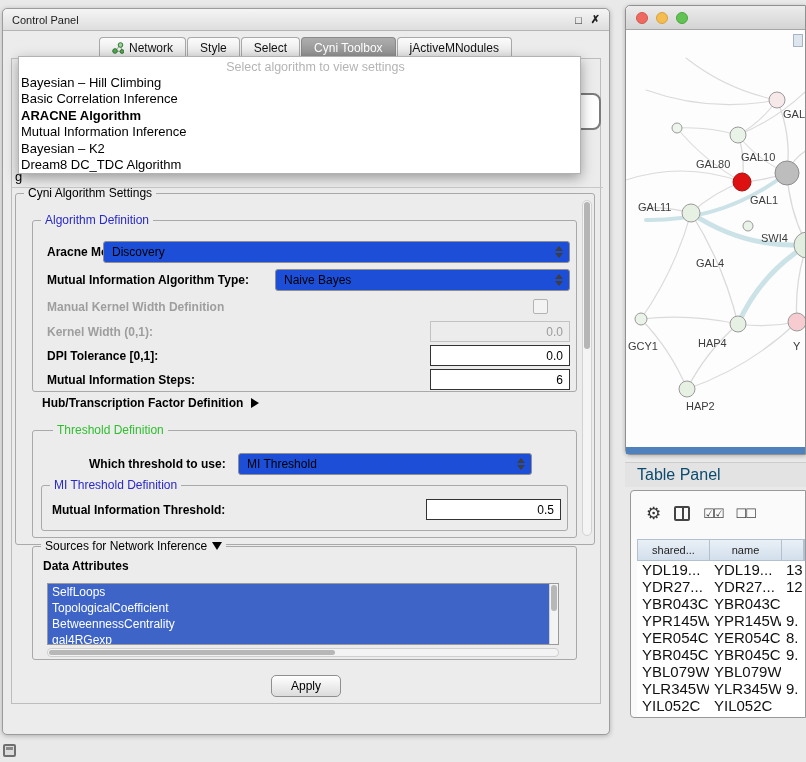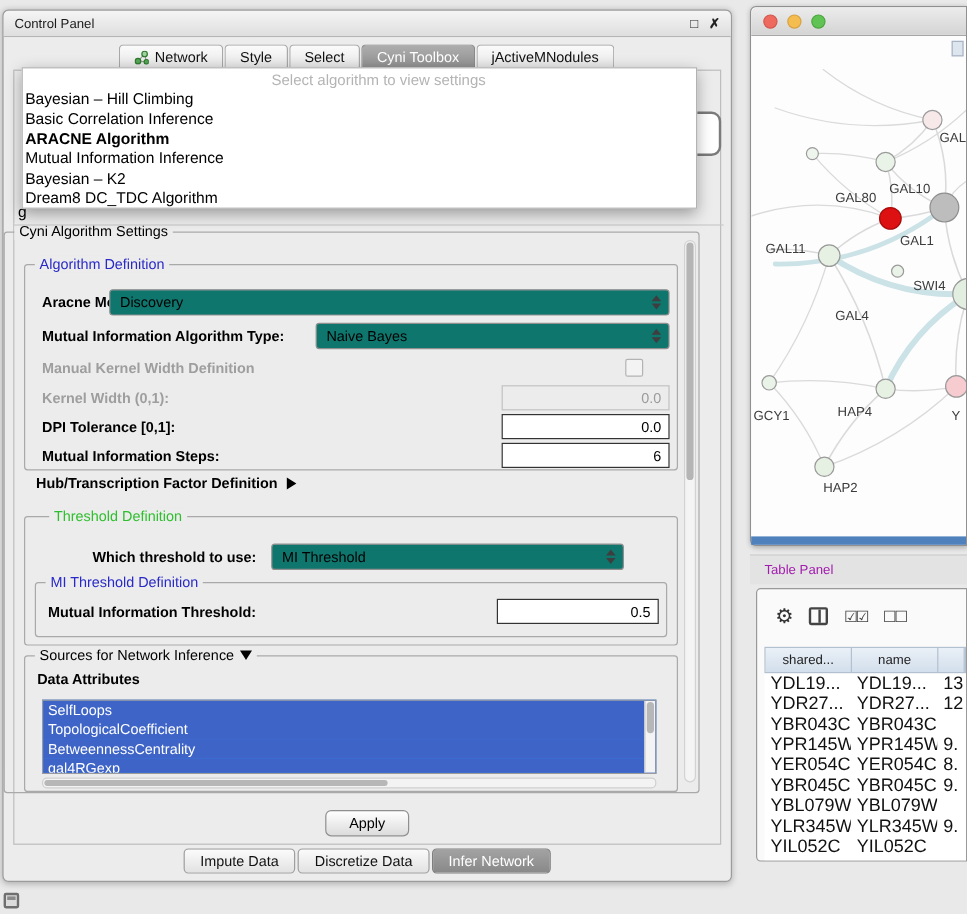--- a/index.html
+++ b/index.html
@@ -30,21 +30,21 @@
 
 
 .group{position:absolute;border:1px solid #a9a9a9;border-radius:3px;}
 .gtitle{position:absolute;top:-8px;left:8px;background:#ececec;padding:0 4px;font-size:12px;color:#000;white-space:nowrap;display:flex;align-items:center;gap:5px;}
 .gtitle.blue{color:#2929c8;}
 .gtitle.green{color:#2ebf2e;margin-left:12px;}
 .lbl{position:absolute;font-size:12px;font-weight:bold;color:#000;white-space:nowrap;}
 .lbl.dis{color:#9e9e9e;}
 
 
-.combo{position:absolute;height:22px;background:#0f766e;border:1px solid #8f8f8f;border-radius:3px;font-size:12px;display:flex;align-items:center;padding:0 22px 0 8px;color:#000;cursor:default;}
+.combo{position:absolute;height:22px;background:#1d4ed8;border:1px solid #8f8f8f;border-radius:3px;font-size:12px;display:flex;align-items:center;padding:0 22px 0 8px;color:#000;cursor:default;}
 .arrs{position:absolute;right:5px;top:50%;transform:translateY(-50%);width:9px;height:12px;}
 .arrs::before{content:"";position:absolute;left:0;top:0;border:4px solid transparent;border-bottom:5px solid #3e3e3e;border-top:none;}
 .arrs::after{content:"";position:absolute;left:0;bottom:0;border:4px solid transparent;border-top:5px solid #3e3e3e;border-bottom:none;}
 
 
 .tinput{position:absolute;height:21px;background:#fff;border:1.5px solid #333;font-size:12px;text-align:right;padding:0 6px;color:#000;font-family:"Liberation Sans",sans-serif;}
 .tinput.dis{background:#ececec;border:1px solid #c2c2c2;color:#9b9b9b;}
 .checkbox{position:absolute;width:15px;height:15px;border:1px solid #b3b3b3;background:#f3f3f3;border-radius:2px;}
 
 
@@ -78,21 +78,21 @@
 .net-titlebar{height:24px;background:linear-gradient(#ececec,#d4d4d4);border-bottom:1px solid #a6a6a6;border-radius:5px 0 0 0;display:flex;align-items:center;padding-left:10px;gap:8px;}
 .tl{width:12px;height:12px;border-radius:50%;}
 .tl.red{background:#ee6a5f;border:1px solid #d3584e;}
 .tl.yellow{background:#f5bd4f;border:1px solid #d6a243;}
 .tl.green{background:#61c354;border:1px solid #4da73f;}
 .net-content{position:absolute;top:24px;left:0;right:0;bottom:7px;background:#fdfdfd;overflow:hidden;}
 .mini-box{position:absolute;right:2px;top:4px;width:10px;height:13px;background:#dde5ef;border:1px solid #a8b4c4;}
 .net-bottombar{position:absolute;left:0;right:0;bottom:0;height:7px;background:#4f81bd;}
 
 
-.tp-titlestrip{position:absolute;left:625px;top:462px;width:181px;height:25px;background:#e3e3e3;border-top:1px solid #cdcdcd;display:flex;align-items:center;padding-left:12px;font-size:11px;color:#a21caf;}
+.tp-titlestrip{position:absolute;left:625px;top:462px;width:181px;height:25px;background:#e3e3e3;border-top:1px solid #cdcdcd;display:flex;align-items:center;padding-left:12px;font-size:16px;color:#0c4a6e;}
 .table-window{position:absolute;left:630px;top:490px;width:176px;height:228px;background:#fafafa;border:1px solid #999;border-radius:4px 0 0 4px;overflow:hidden;}
 .toolbar{position:absolute;left:0;right:0;top:0;height:44px;display:flex;align-items:center;gap:13px;padding-left:15px;}
 .gear{font-size:17px;color:#333;line-height:1;}
 .col-icon{width:16px;height:15px;border:2px solid #444;border-radius:2px;position:relative;}
 .col-icon::before{content:"";position:absolute;left:50%;top:0;bottom:0;width:2px;background:#444;}
 .ck{font-size:13px;color:#444;letter-spacing:-2px;line-height:1;}
 .ttable{position:absolute;left:6px;top:48px;right:0;bottom:0;background:#fff;}
 .thead{display:flex;height:22px;background:linear-gradient(#eaf0f7,#d2dfec);border:1px solid #b3c0cf;}
 .hcell{font-size:11px;color:#222;display:flex;align-items:center;justify-content:center;border-right:1px solid #b3c0cf;overflow:hidden;white-space:nowrap;}
 .trow{display:flex;height:17px;}
@@ -149,21 +149,21 @@
       <div id="popup-items">
           <div class="popup-item">Bayesian – Hill Climbing</div>
           <div class="popup-item">Basic Correlation Inference</div>
           <div class="popup-item bold">ARACNE Algorithm</div>
           <div class="popup-item">Mutual Information Inference</div>
           <div class="popup-item">Bayesian – K2</div>
           <div class="popup-item">Dream8 DC_TDC Algorithm</div>
         </div>
     </div>
 
-    <div class="group" style="left:0;top:184px;width:580px;height:468px;">
+    <div class="group" style="left:12px;top:184px;width:580px;height:352px;">
       <div class="gtitle">Cyni Algorithm Settings</div>
 
       <div class="group" style="left:16px;top:26px;width:545px;height:172px;">
         <div class="gtitle blue">Algorithm Definition</div>
 
         <div class="lbl" style="left:14px;top:24px;">Aracne Mode:</div>
         <div class="combo" style="left:70px;top:20px;width:467px;">
           <span>Discovery</span>
           <span class="arrs"></span>
         </div>
@@ -229,25 +229,20 @@
             <div class="hthumb"></div>
           </div>
       </div>
 
       <div class="scroll-track">
           <div class="scroll-thumb"></div>
         </div>
     </div>
 
     <button class="apply">Apply</button>
-    <div class="btabs" id="bottom-tabs">
-        <div class="btab">Impute Data</div>
-        <div class="btab">Discretize Data</div>
-        <div class="btab sel">Infer Network</div>
-      </div>
   </div>
 
   <div class="net-window">
     <div class="net-titlebar">
       <span class="tl red"></span>
       <span class="tl yellow"></span>
       <span class="tl green"></span>
     </div>
     <div class="net-content">
       <svg id="net-svg" width="179" height="412">

